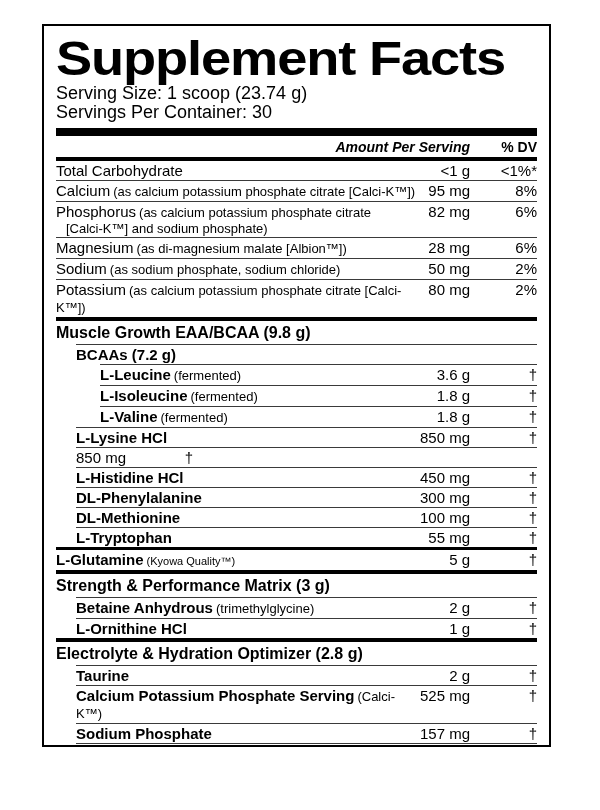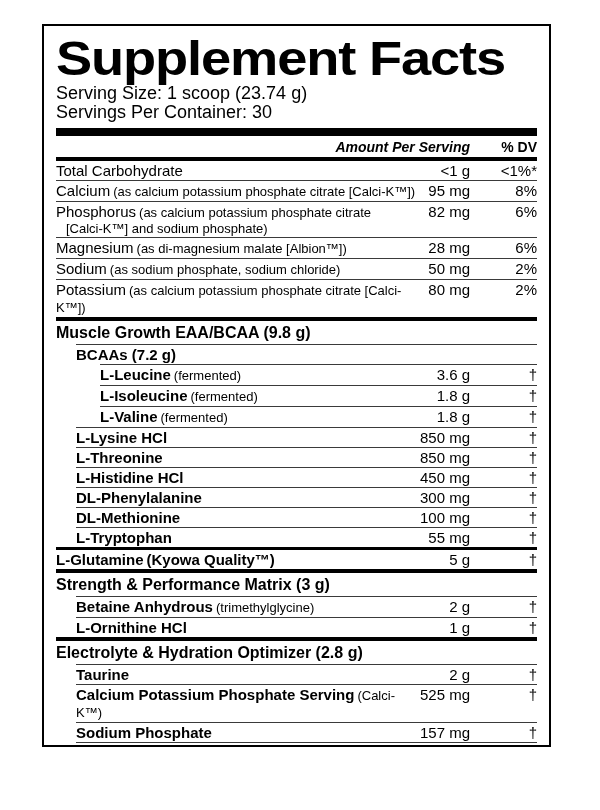--- a/index.html
+++ b/index.html
@@ -35,21 +35,21 @@
   .row .amt { text-align:right; white-space:nowrap; }
   .row .dv  { width:67px; text-align:right; white-space:nowrap; }
   .hdr-row .amt { text-align:right; white-space:nowrap;font-style:italic; }
   .hdr-row .dv  { width:67px; text-align:right; white-space:nowrap; }
   .no-top { border-top:none; }
   .thick-top { border-top:3px solid #000; }
   .ind1 { margin-left:20px; }
   .ind2 { margin-left:44px; }
   .nm-b { font-weight:bold; }
   .desc { font-size:13px; margin-left:3px; }
-  .desc-lg { font-size:15px; margin-left:3px;font-weight:bold; }
+  .desc-lg { font-size:11px; margin-left:3px; }
   .line2 { font-size:13px; line-height:15px; padding-left:10px; }
   .sec-heading {
     font-size:16px; font-weight:bold; line-height:18px; padding:3px 0 2px 0;
   }
 </style>
 </head>
 <body>
 
 <div class="label">
 
@@ -127,21 +127,20 @@
     <div class="name"><span class="nm-b">L-Valine</span><span class="desc">(fermented)</span></div>
     <div class="amt">1.8 g</div>
     <div class="dv">†</div>
   </div>
   <div class="row ind1">
     <div class="name"><span class="nm-b">L-Lysine HCl</span></div>
     <div class="amt">850 mg</div>
     <div class="dv">†</div>
   </div>
   <div class="row ind1">
-    <div class="name"><span class="nm-b">L-Threonine</span></div>
     <div class="amt">850 mg</div>
     <div class="dv">†</div>
   </div>
   <div class="row ind1">
     <div class="name"><span class="nm-b">L-Histidine HCl</span></div>
     <div class="amt">450 mg</div>
     <div class="dv">†</div>
   </div>
   <div class="row ind1">
     <div class="name"><span class="nm-b">DL-Phenylalanine</span></div>

